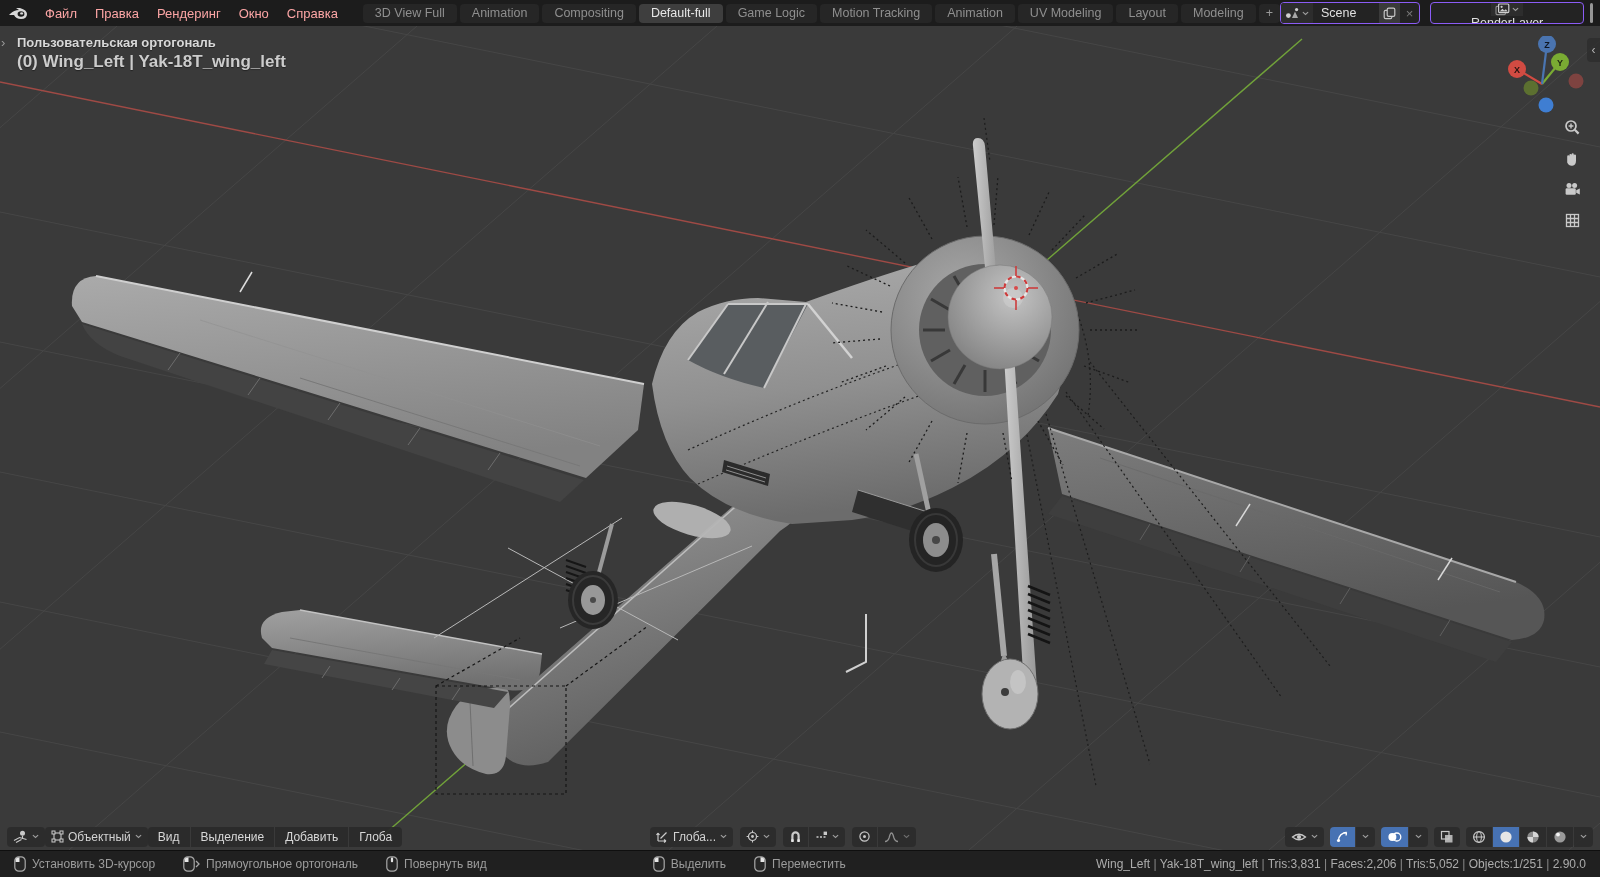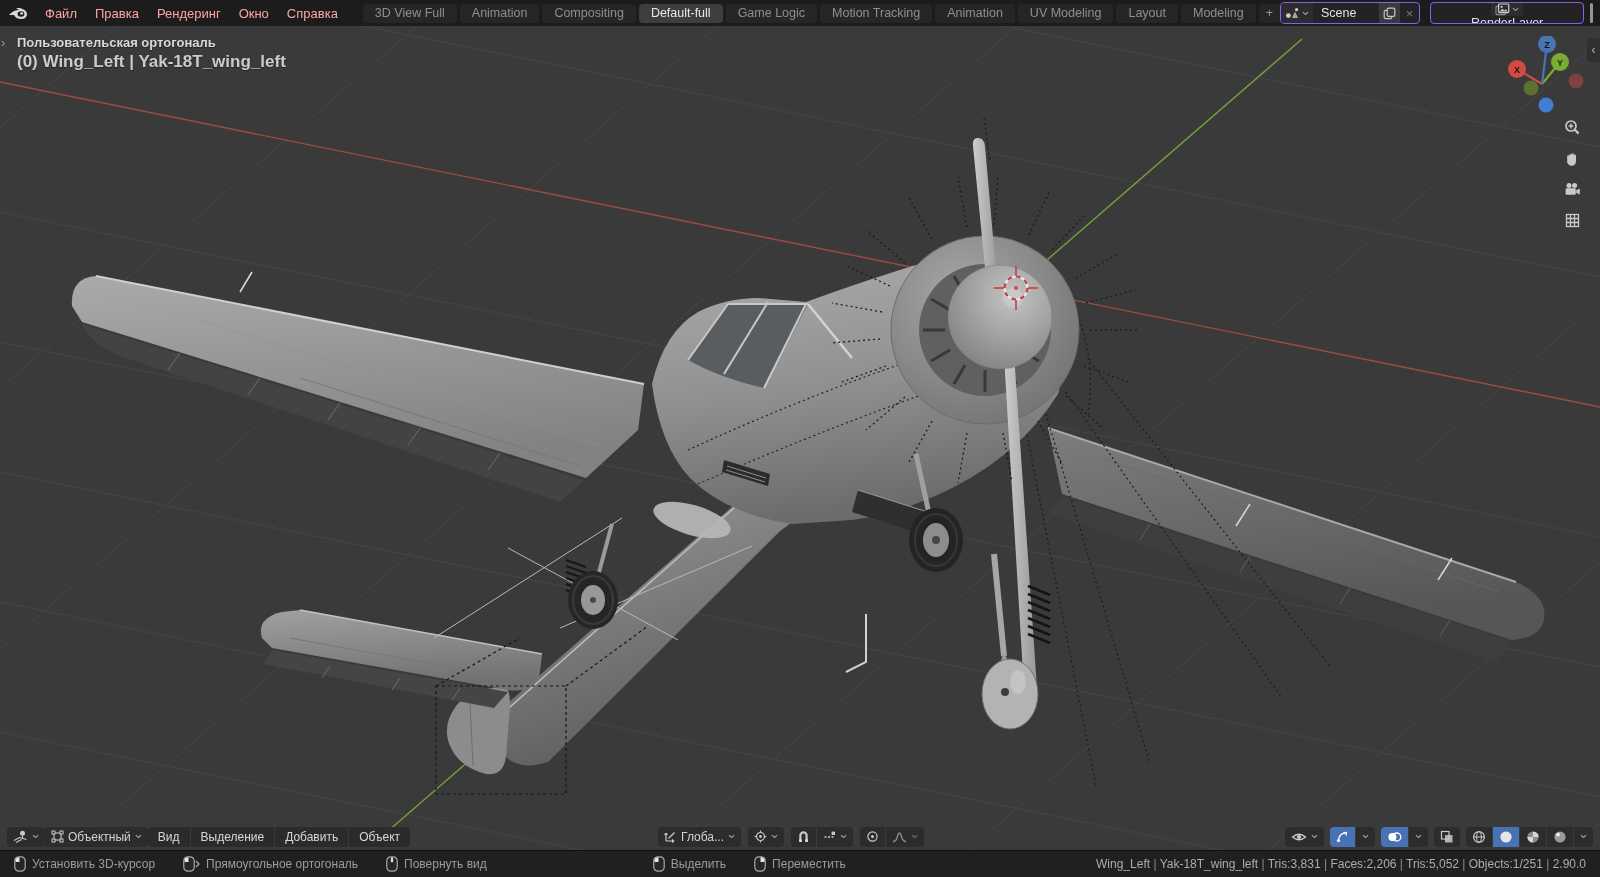--- a/index.html
+++ b/index.html
@@ -477,21 +477,21 @@
         <span>Объектный</span>
         <svg width="7" height="5" viewBox="0 0 8 5">
           <path d="M1 1l3 2.6L7 1" fill="none" stroke="#9e9e9e" stroke-width="1.3"></path>
           </svg>
       </span>
     </div>
     <div class="menubar">
       <span class="vmenu">Вид</span>
       <span class="vmenu">Выделение</span>
       <span class="vmenu">Добавить</span>
-      <span class="vmenu">Объект</span>
+      <span class="vmenu">Глоба</span>
     </div>
 
     <div class="mid-cluster">
       <div class="g">
         <span class="vbtn">
           <svg width="13" height="13" viewBox="0 0 13 13">
             <path d="M2 11 V3 M2 3 l-1.5 2 M2 3 l1.5 2 M2 11 H10 M10 11 l-2-1.5 M10 11 l-2 1.5" stroke="#c9c9c9" stroke-width="1.2" fill="none"></path>
             <path d="M4.5 8.5 L10.5 2.5" stroke="#c9c9c9" stroke-width="1.2"></path>
           </svg>
           <span>Глоба...</span>

